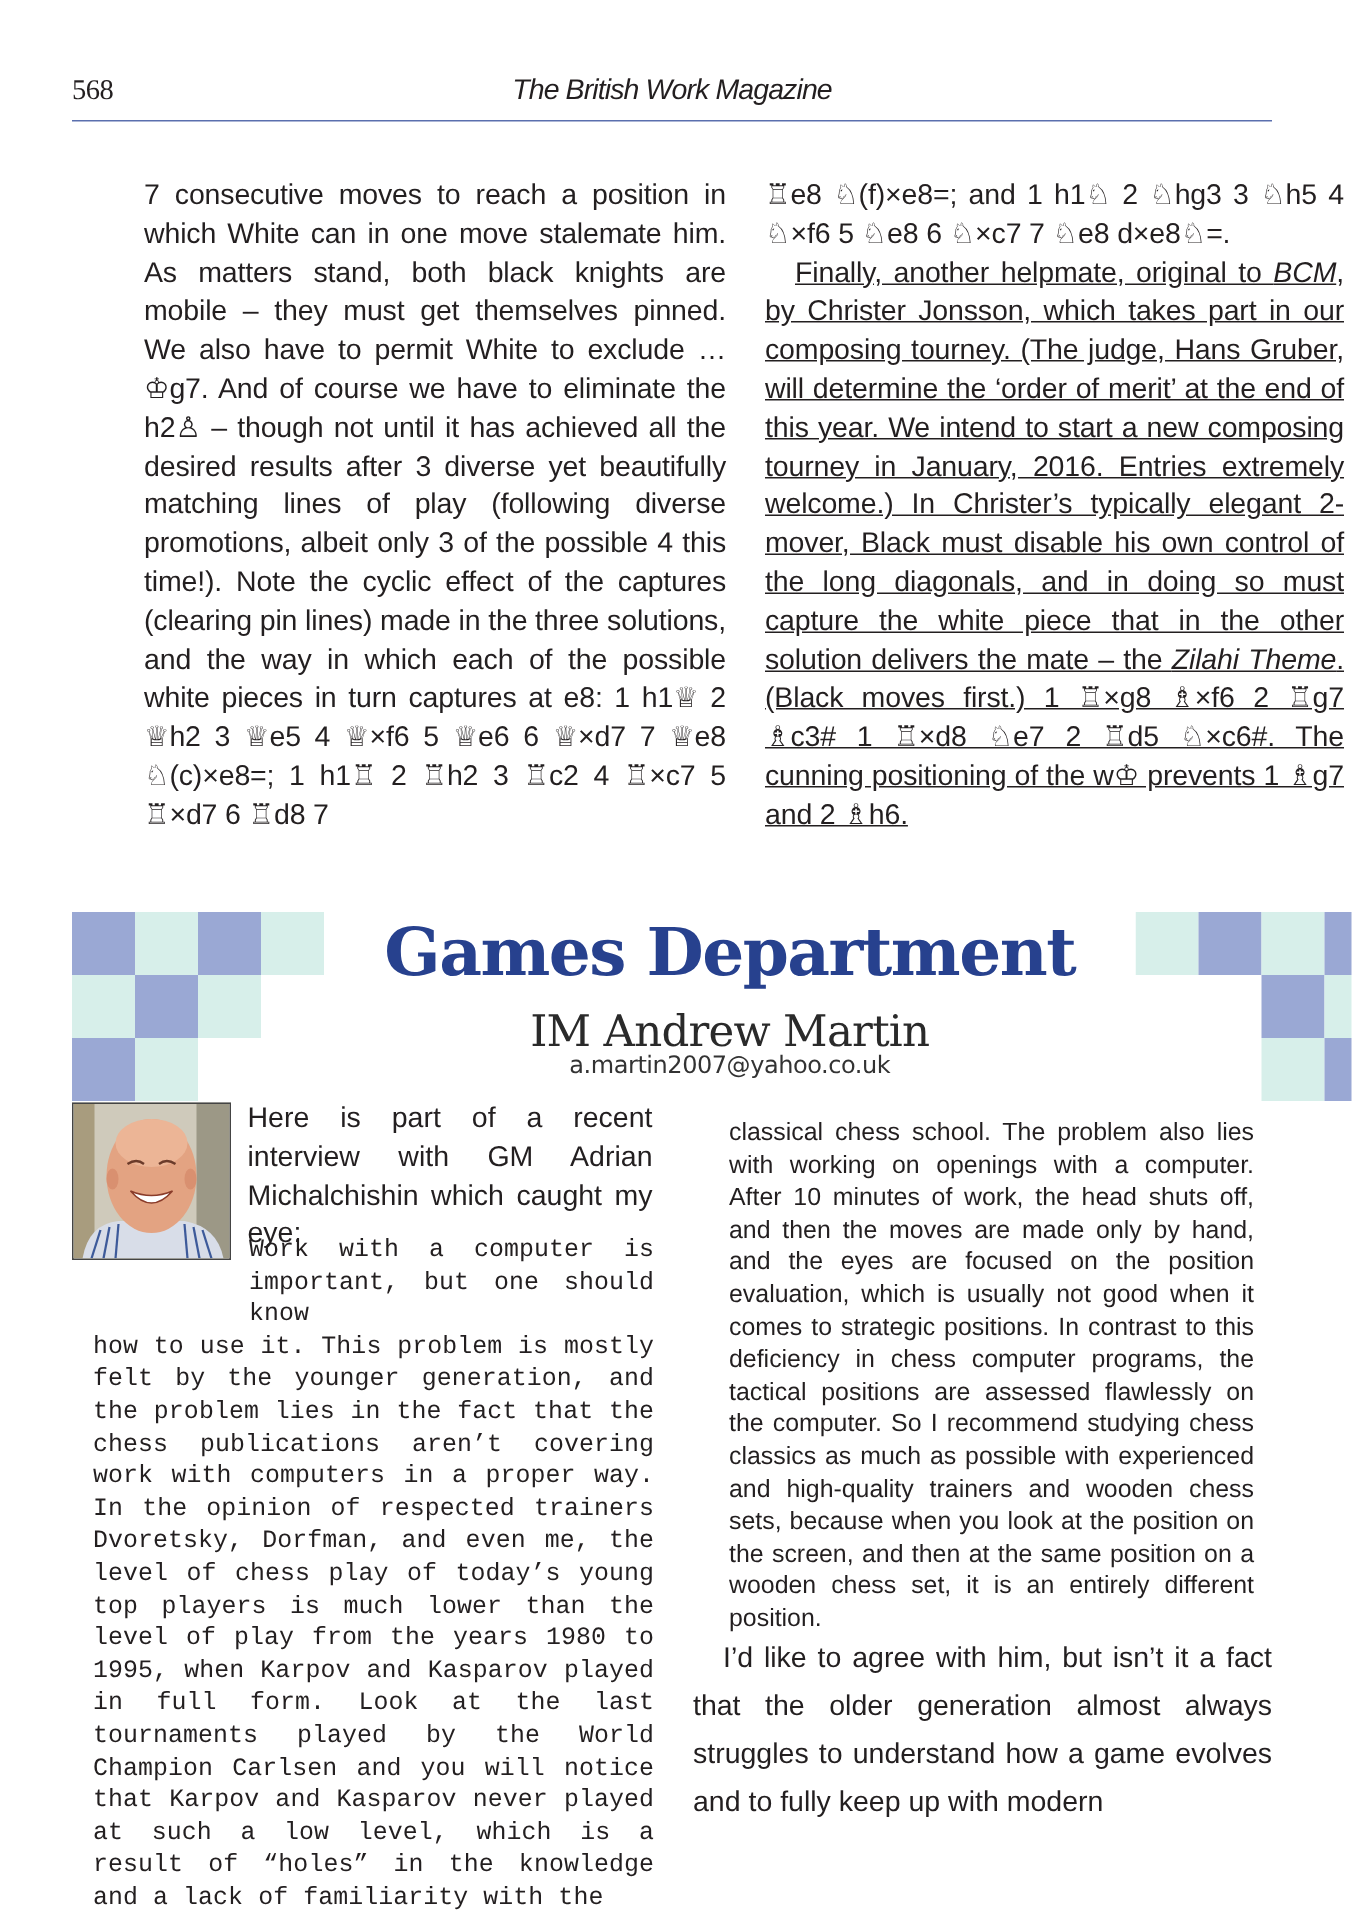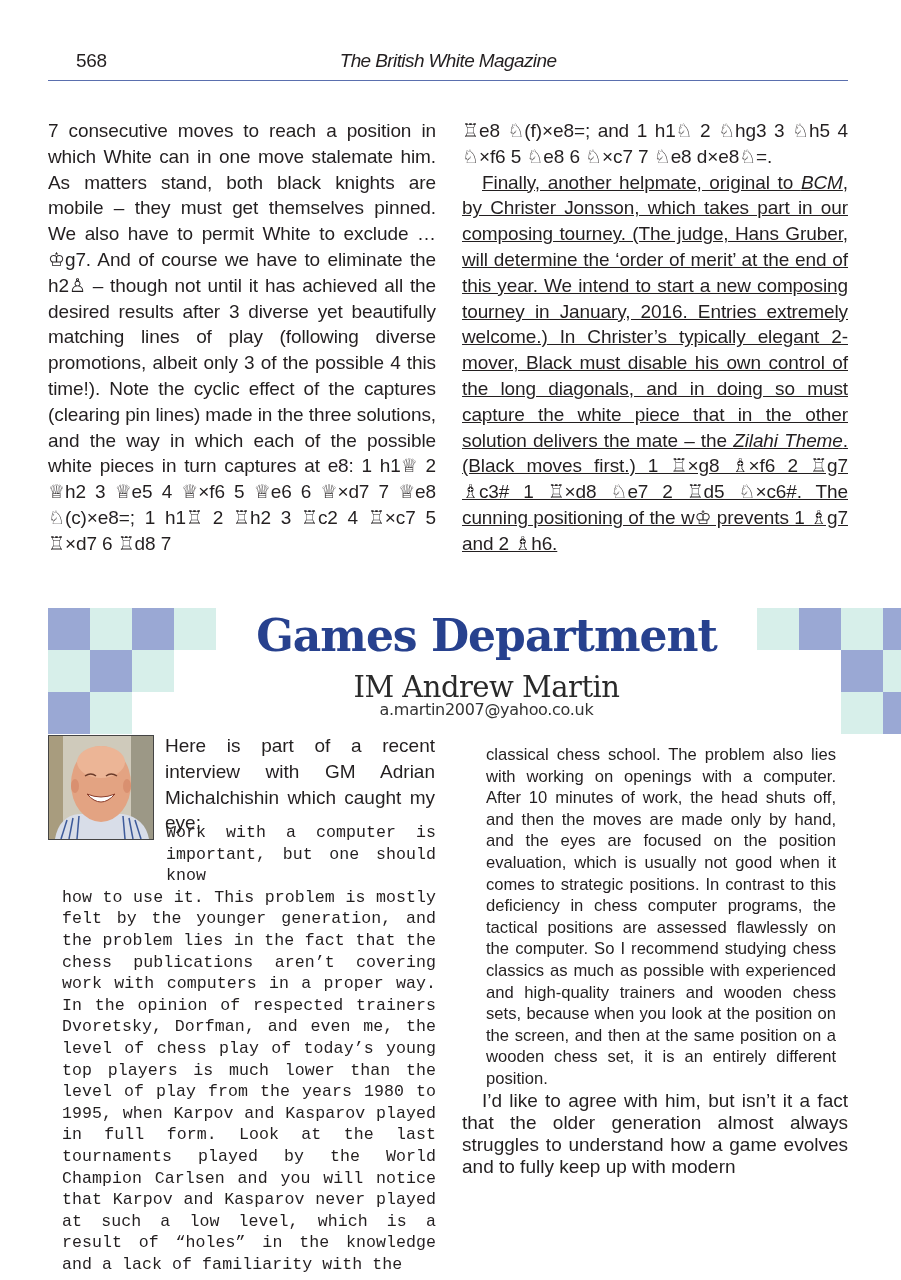--- a/index.html
+++ b/index.html
@@ -1,26 +1,26 @@
 <!DOCTYPE html>
 <html><head>
 <meta charset="utf-8">
 <style>
   html, body { margin: 0; padding: 0; background: #ffffff; }
   body {
     width: 901px; height: 1280px; position: relative; overflow: hidden;
     font-family: "DejaVu Sans", sans-serif; color: #231f20;
   }
   .page-header { position: absolute; left: 48px; top: 48px; width: 800px; height: 32px; border-bottom: 1.5px solid #5a6fae; }
-  .page-number { position: absolute; left: 0; top: 2px; font-size: 19px; font-family: Liberation Sans, sans-serif; letter-spacing: -0.3px; margin-left: 28px; }
+  .page-number { position: absolute; left: 0; top: 2px; font-size: 19px; font-family: Liberation Serif, serif; letter-spacing: -0.3px; }
   .running-title { position: absolute; left: 0; right: 0; top: 2px; text-align: center; font-size: 19px; font-style: italic; font-family: "Liberation Sans", sans-serif; letter-spacing: -0.6px; }
 
   .col { position: absolute; font-family: "Liberation Sans", sans-serif; }
   .col p { margin: 0; text-align: justify; text-align-last: left; }
-  .upper { font-size: 19px; line-height: 25.8px; letter-spacing: -0.1px; }
+  .upper { font-size: 19px; line-height: 25.8px; letter-spacing: -0.1px; margin-left: 48px; }
   .col-left-top { left: 48px; top: 118px; width: 388px; }
   .col-right-top { left: 462px; top: 118px; width: 386px; }
   .indent { text-indent: 20px; text-decoration: underline; }
 
   
   .banner { position: absolute; left: 48px; top: 608px; width: 877px; height: 128px; }
   .checker { position: absolute; top: 0; width: 168px; height: 128px; overflow: hidden; }
   .checker.left { left: 0; }
   .checker.right { right: 0; }
   .checker .cell { position: absolute; width: 42px; height: 42px; }
@@ -34,29 +34,29 @@
   .photo { position: absolute; left: 48px; top: 735px; width: 104px; height: 103px; border: 1px solid #444; overflow: hidden; background: #c8c6bb; }
   .photo svg { display: block; }
 
   .lower-intro { position: absolute; left: 165px; top: 733px; width: 270px; font-size: 19px; line-height: 25.8px; font-family: "Liberation Sans", sans-serif; }
   .lower-intro p { margin: 0; text-align: justify; text-align-last: left; }
   .quote-left { position: absolute; left: 62px; top: 822px; width: 374px; font-size: 16.6px; line-height: 21.6px; font-family: Liberation Mono, monospace; letter-spacing: 0.05px; }
   .quote-left p { margin: 0; text-align: justify; text-align-last: left; }
   .quote-left .hang { padding-left: 104px; display: block; }
   .quote-right { position: absolute; left: 474px; top: 732px; width: 374px; font-size: 16.6px; line-height: 21.6px; font-family: "Liberation Sans", sans-serif; }
   .quote-right p { margin: 12px; text-align: justify; text-align-last: left; }
-  .lower-right-para { position: absolute; left: 462px; top: 1090px; width: 386px; font-size: 19px; line-height: 22px; font-family: "Liberation Sans", sans-serif; }
+  .lower-right-para { position: absolute; left: 462px; top: 1090px; width: 386px; font-size: 19px; line-height: 32px; font-family: "Liberation Sans", sans-serif; }
   .lower-right-para p { margin: 0; text-align: justify; text-align-last: left; text-indent: 20px; }
 </style>
 </head>
 <body>
 
 <div class="page-header">
   <span class="page-number">568</span>
-  <span class="running-title">The British White Magazine</span>
+  <span class="running-title">The British Work Magazine</span>
 </div>
 
 <div class="col upper col-left-top">
   <p>7 consecutive moves to reach a position in which White can in one move stalemate him. As matters stand, both black knights are mobile – they must get themselves pinned. We also have to permit White to exclude …♔g7. And of course we have to eliminate the h2♙ – though not until it has achieved all the desired results after 3 diverse yet beautifully matching lines of play (following diverse promotions, albeit only 3 of the possible 4 this time!). Note the cyclic effect of the captures (clearing pin lines) made in the three solutions, and the way in which each of the possible white pieces in turn captures at e8: 1 h1♕ 2 ♕h2 3 ♕e5 4 ♕×f6 5 ♕e6 6 ♕×d7 7 ♕e8 ♘(c)×e8=; 1 h1♖ 2 ♖h2 3 ♖c2 4 ♖×c7 5 ♖×d7 6 ♖d8 7</p>
 </div>
 
 <div class="col upper col-right-top">
   <p>♖e8 ♘(f)×e8=; and 1 h1♘ 2 ♘hg3 3 ♘h5 4 ♘×f6 5 ♘e8 6 ♘×c7 7 ♘e8 d×e8♘=.</p>
   <p class="indent"><span>Finally, another helpmate, original to </span><i>BCM</i><span>, by Christer Jonsson, which takes part in our composing tourney. (The judge, Hans Gruber, will determine the ‘order of merit’ at the end of this year. We intend to start a new composing tourney in January, 2016. Entries extremely welcome.) In Christer’s typically elegant 2-mover, Black must disable his own control of the long diagonals, and in doing so must capture the white piece that in the other solution delivers the mate – the </span><i>Zilahi Theme</i><span>. (Black moves first.) 1 ♖×g8 ♗×f6 2 ♖g7 ♗c3# 1 ♖×d8 ♘e7 2 ♖d5 ♘×c6#. The cunning positioning of the w♔ prevents 1 ♗g7 and 2 ♗h6.</span></p>
 </div>

